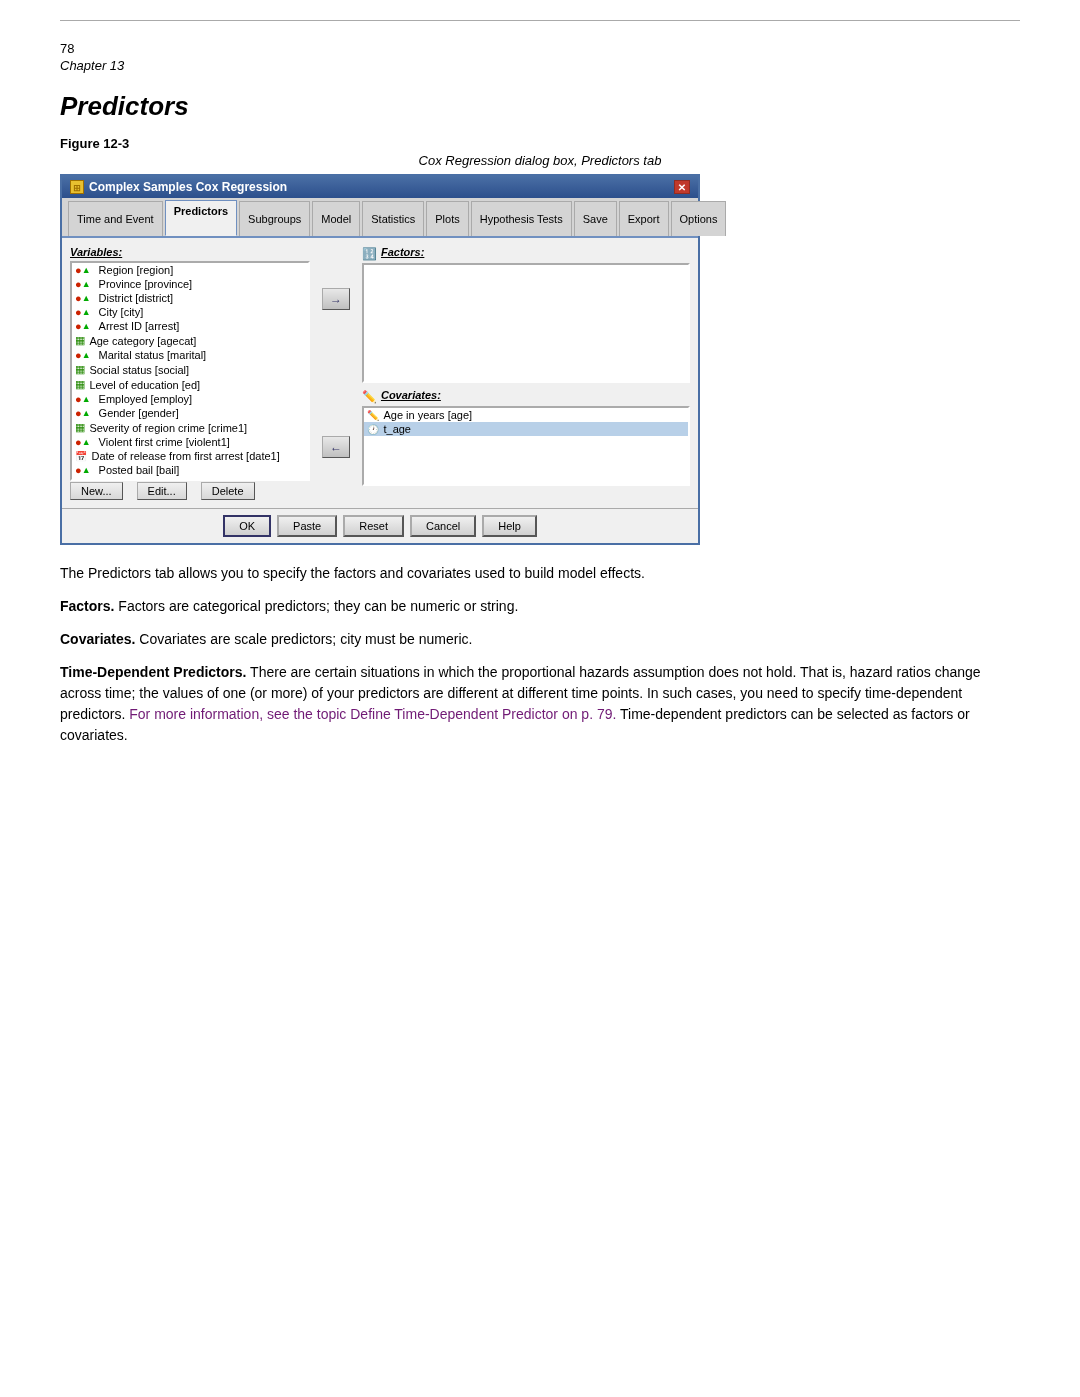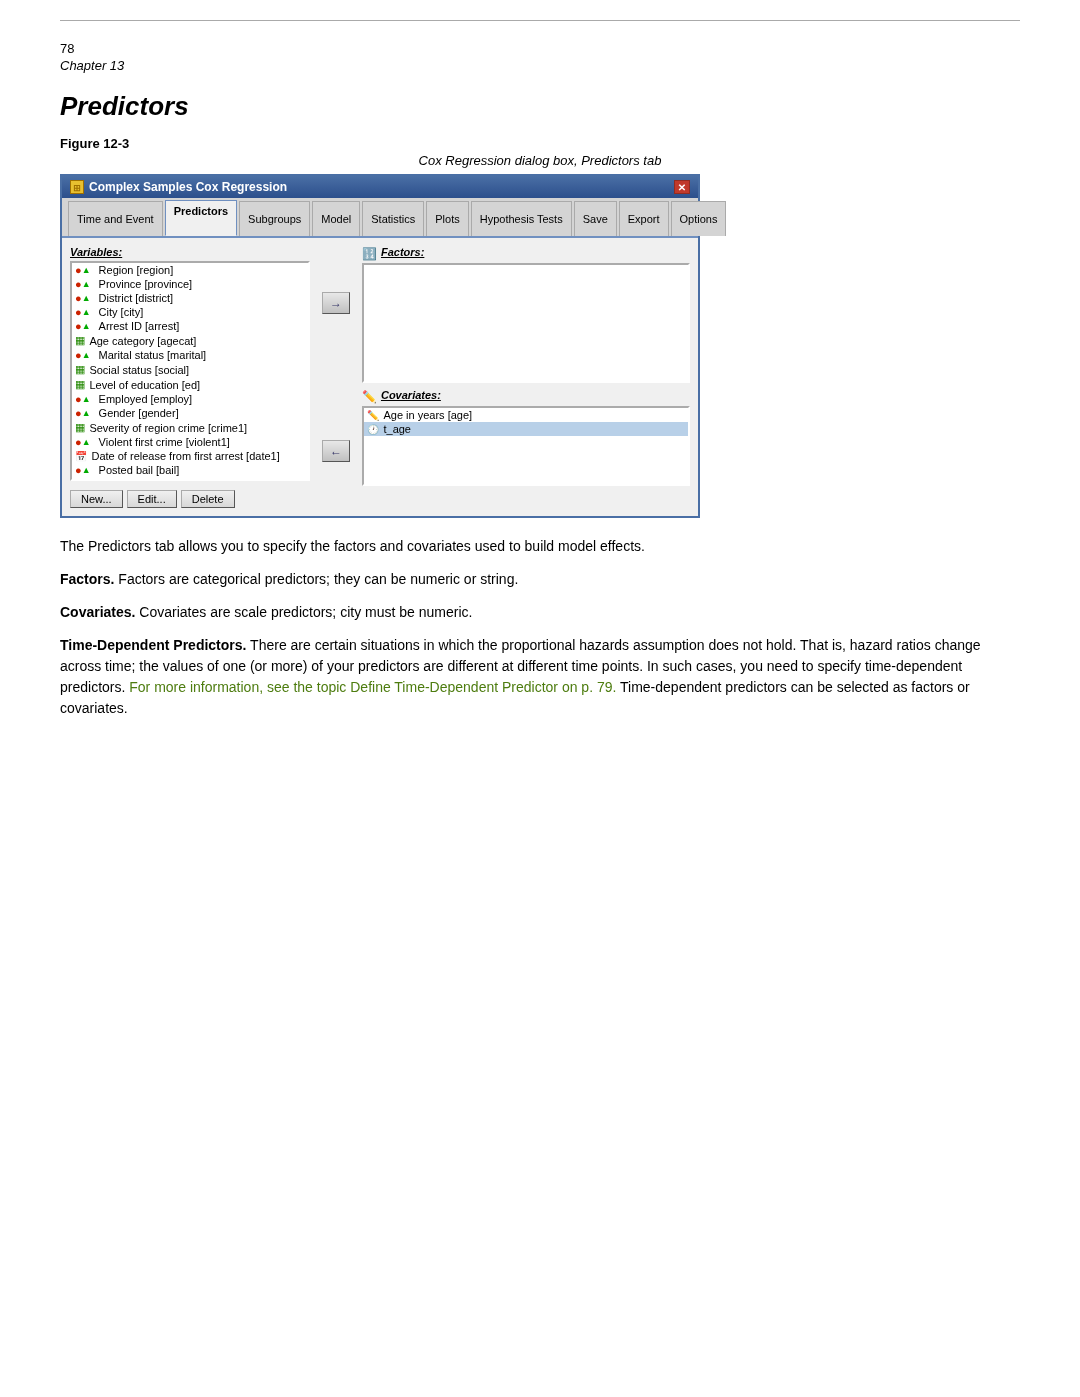--- a/index.html
+++ b/index.html
@@ -239,22 +239,22 @@
       gap: 6px;
     }
 
     .time-dep-list {
       height: 60px;
       flex: 0 0 200px;
     }
 
     .bottom-buttons {
       display: flex;
-      gap: 4px;
-      margin-top: 9px;
+      gap: 14px;
+      margin-top: 1px;
     }
 
     .small-btn {
       padding: 2px 10px;
       font-size: 11px;
       background: linear-gradient(to bottom, #f0f0f0, #d8d8d8);
       border: 1px outset #aaa;
       cursor: pointer;
     }
 
@@ -284,21 +284,21 @@
       font-size: 14px;
       line-height: 1.5;
       margin-bottom: 12px;
     }
 
     .body-text .bold-term {
       font-weight: bold;
     }
 
     .link-text {
-      color: #4d7c0f;
+      color: #701a75;
     }
 
     .selected-item {
       background: #b8d0e8 !important;
     }
 
     .list-container {
       position: relative;
       overflow: hidden;
     }
@@ -460,20 +460,27 @@
                 <span style="font-size:10px;">🕐</span>
                 <span>t_age</span>
               </div>
             </div>
         </div>
       </div>
 
     </div>
   </div>
 
+  <div class="dialog-footer" id="footer-buttons">
+  <button class="footer-btn default">OK</button>
+      <button class="footer-btn">Paste</button>
+      <button class="footer-btn">Reset</button>
+      <button class="footer-btn">Cancel</button>
+      <button class="footer-btn">Help</button>
+    </div>
 </div>
 
 <div class="body-text">
   <span>The Predictors tab allows you to specify the factors and covariates used to build model effects.</span>
 </div>
 
 <div class="body-text">
   <span class="bold-term">Factors.</span><span> Factors are categorical predictors; they can be numeric or string.</span>
 </div>
 

